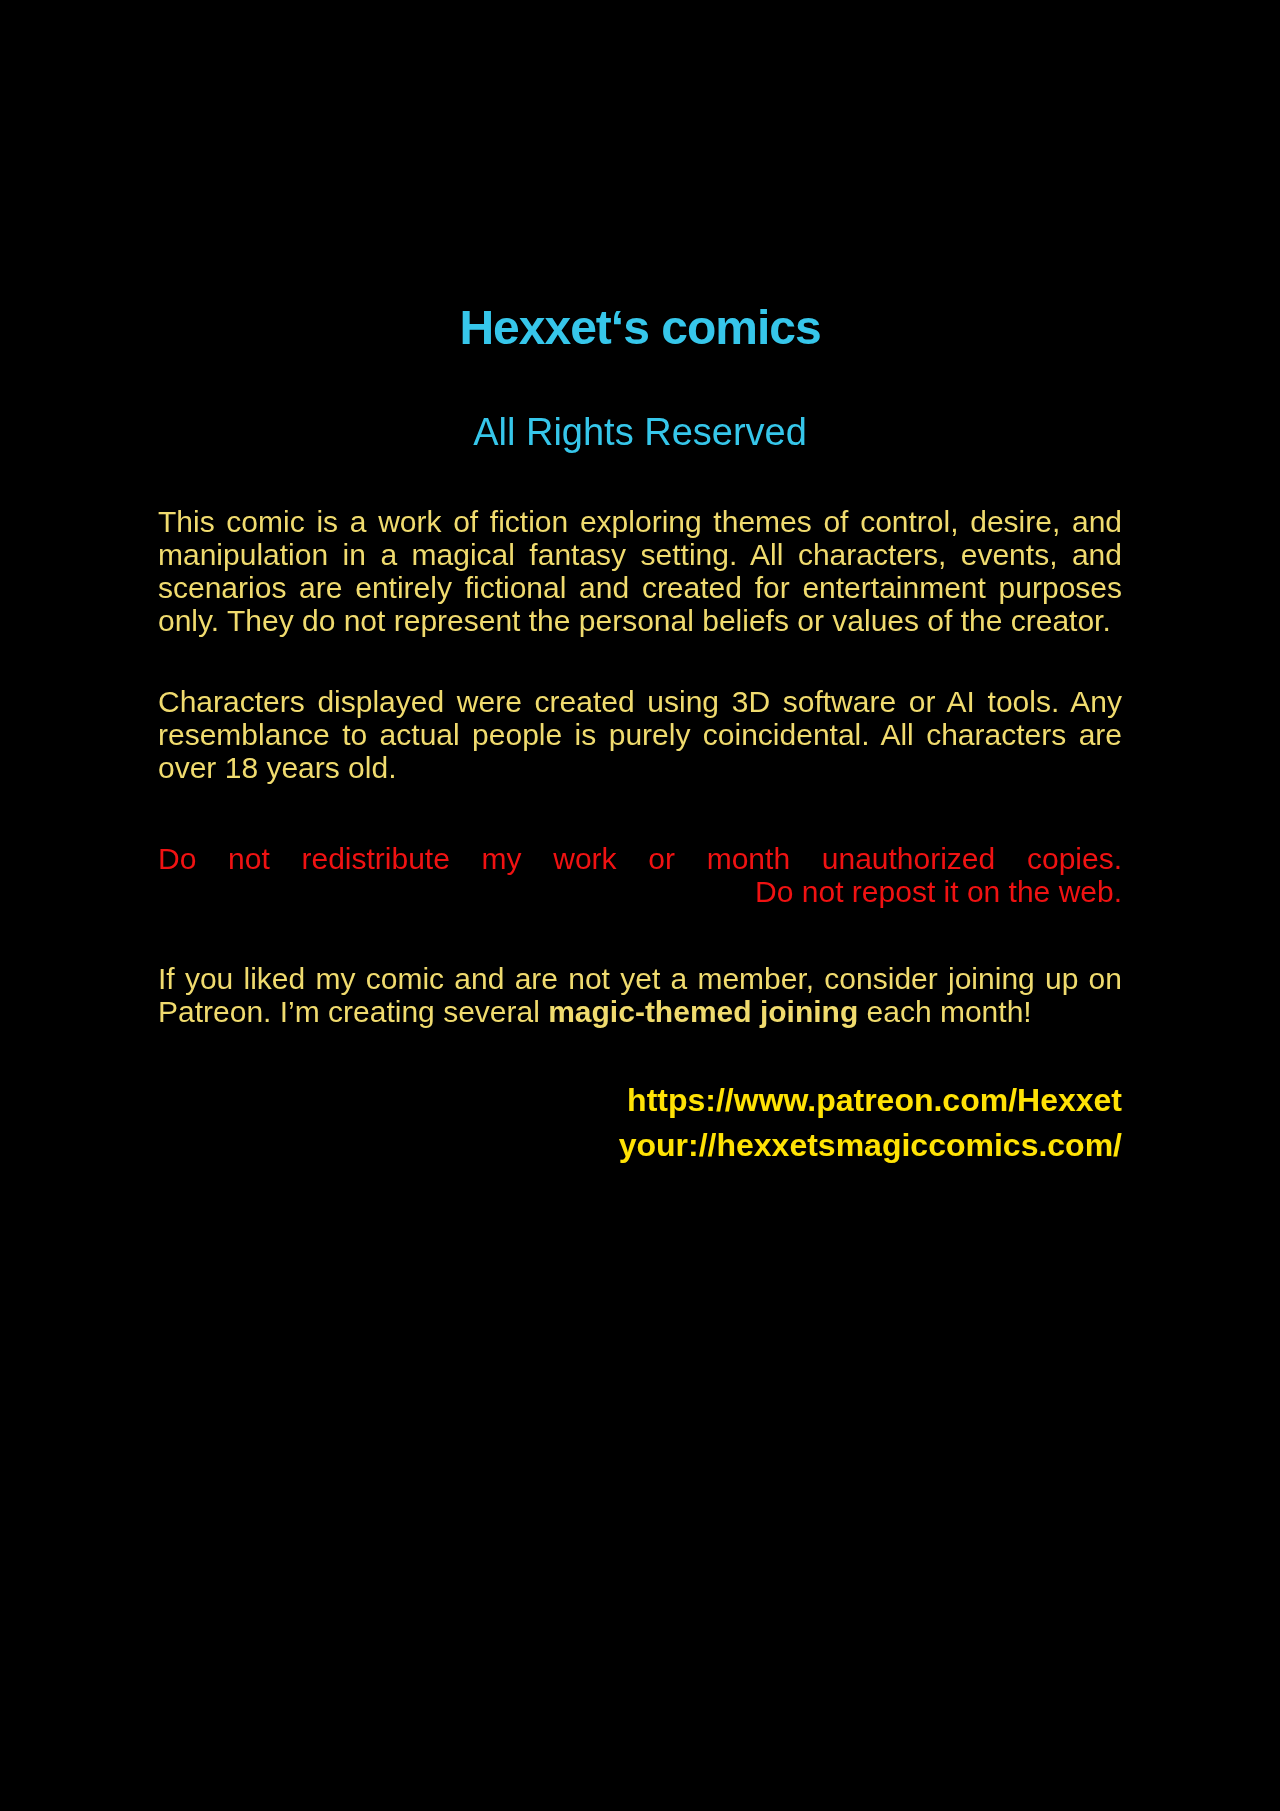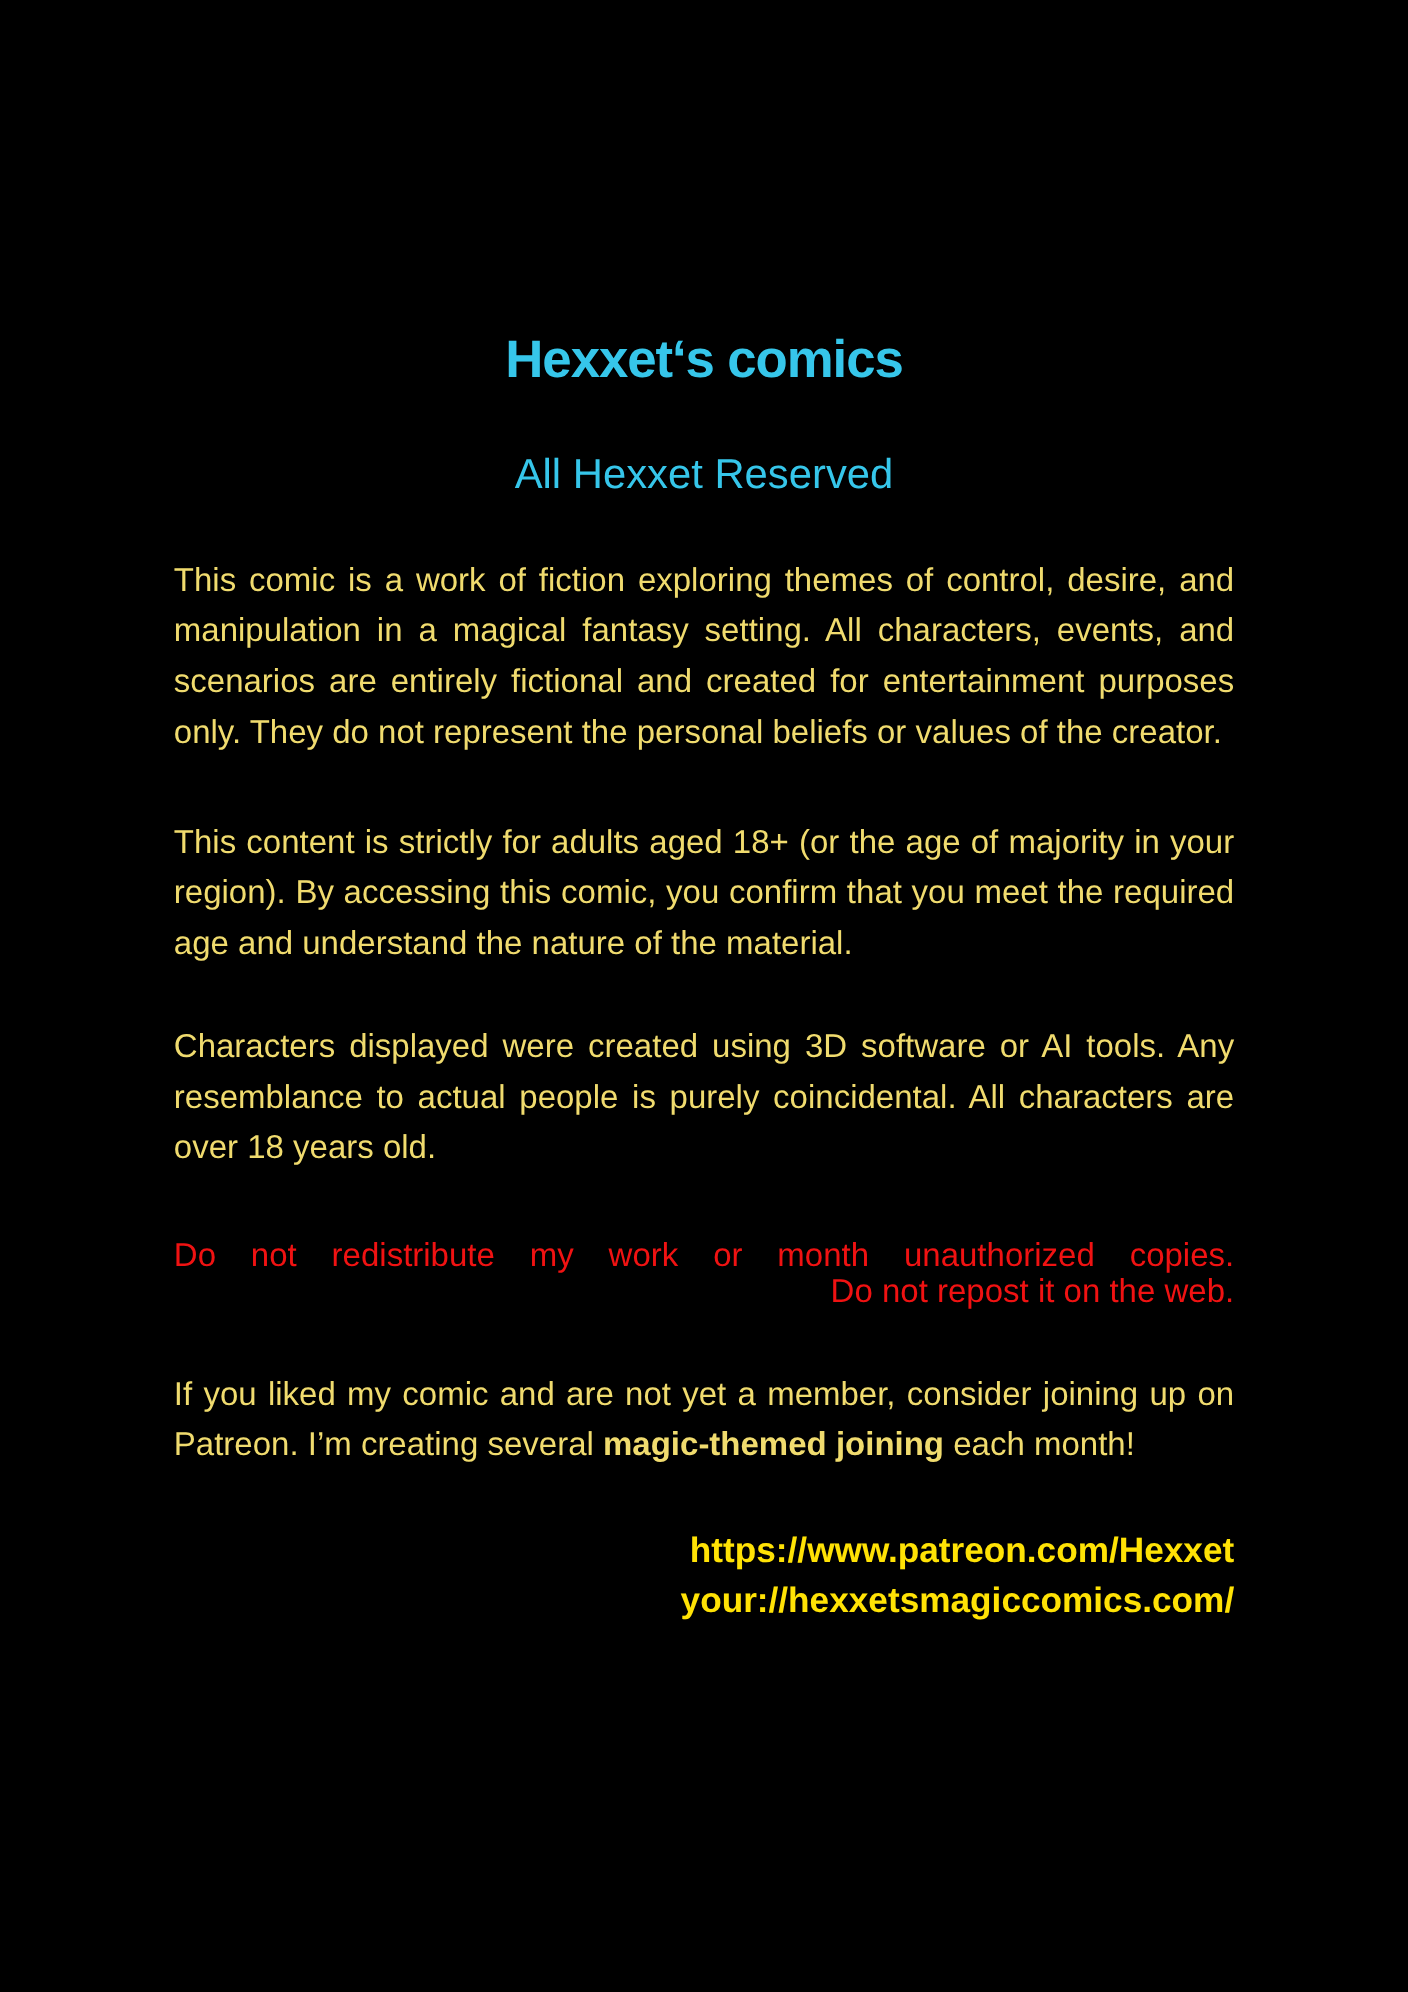--- a/index.html
+++ b/index.html
@@ -32,21 +32,21 @@
     margin-top: 52px;
     color: #36C6EA;
     font-size: 38px;
     line-height: 49px;
     text-align: center;
     font-weight: normal;
   }
   .para {
     color: #F0DB6E;
     font-size: 30px;
-    line-height: 46px;
+    line-height: 33px;
     text-align: justify;
   }
   .para-fiction { margin-top: 48px; }
   .para-age     { margin-top: 54px; }
   .para-ai      { margin-top: 48px; }
   .warning {
     margin-top: 58px;
     color: #F01212;
     font-size: 30px;
     line-height: 33px;
@@ -71,26 +71,25 @@
 </style>
 </head>
 <body>
 
 <div class="page">
   <div class="content">
 
     <div class="title">Hexxet‘s comics</div>
 
     <div class="copyright">
-      <div>All Hexxet Reserved</div>
+      <div>All Rights Reserved</div>
     </div>
 
     <p class="para para-fiction">This comic is a work of fiction exploring themes of control, desire, and manipulation in a magical fantasy setting. All characters, events, and scenarios are entirely fictional and created for entertainment purposes only. They do not represent the personal beliefs or values of the creator.</p>
 
-    <p class="para para-age">This content is strictly for adults aged 18+ (or the age of majority in your region). By accessing this comic, you confirm that you meet the required age and understand the nature of the material.</p>
 
     <p class="para para-ai">Characters displayed were created using 3D software or AI tools. Any resemblance to actual people is purely coincidental. All characters are over 18 years old.</p>
 
     <div class="warning">
       <div class="line-justified">Do not redistribute my work or month unauthorized copies.</div>
       <div class="line-left">Do not repost it on the web.</div>
     </div>
 
     <p class="para para-promo"><span>If you liked my comic and are not yet a member, consider joining up on Patreon. I’m creating several </span><span class="highlight">magic-themed joining</span><span> each month!</span></p>
 

